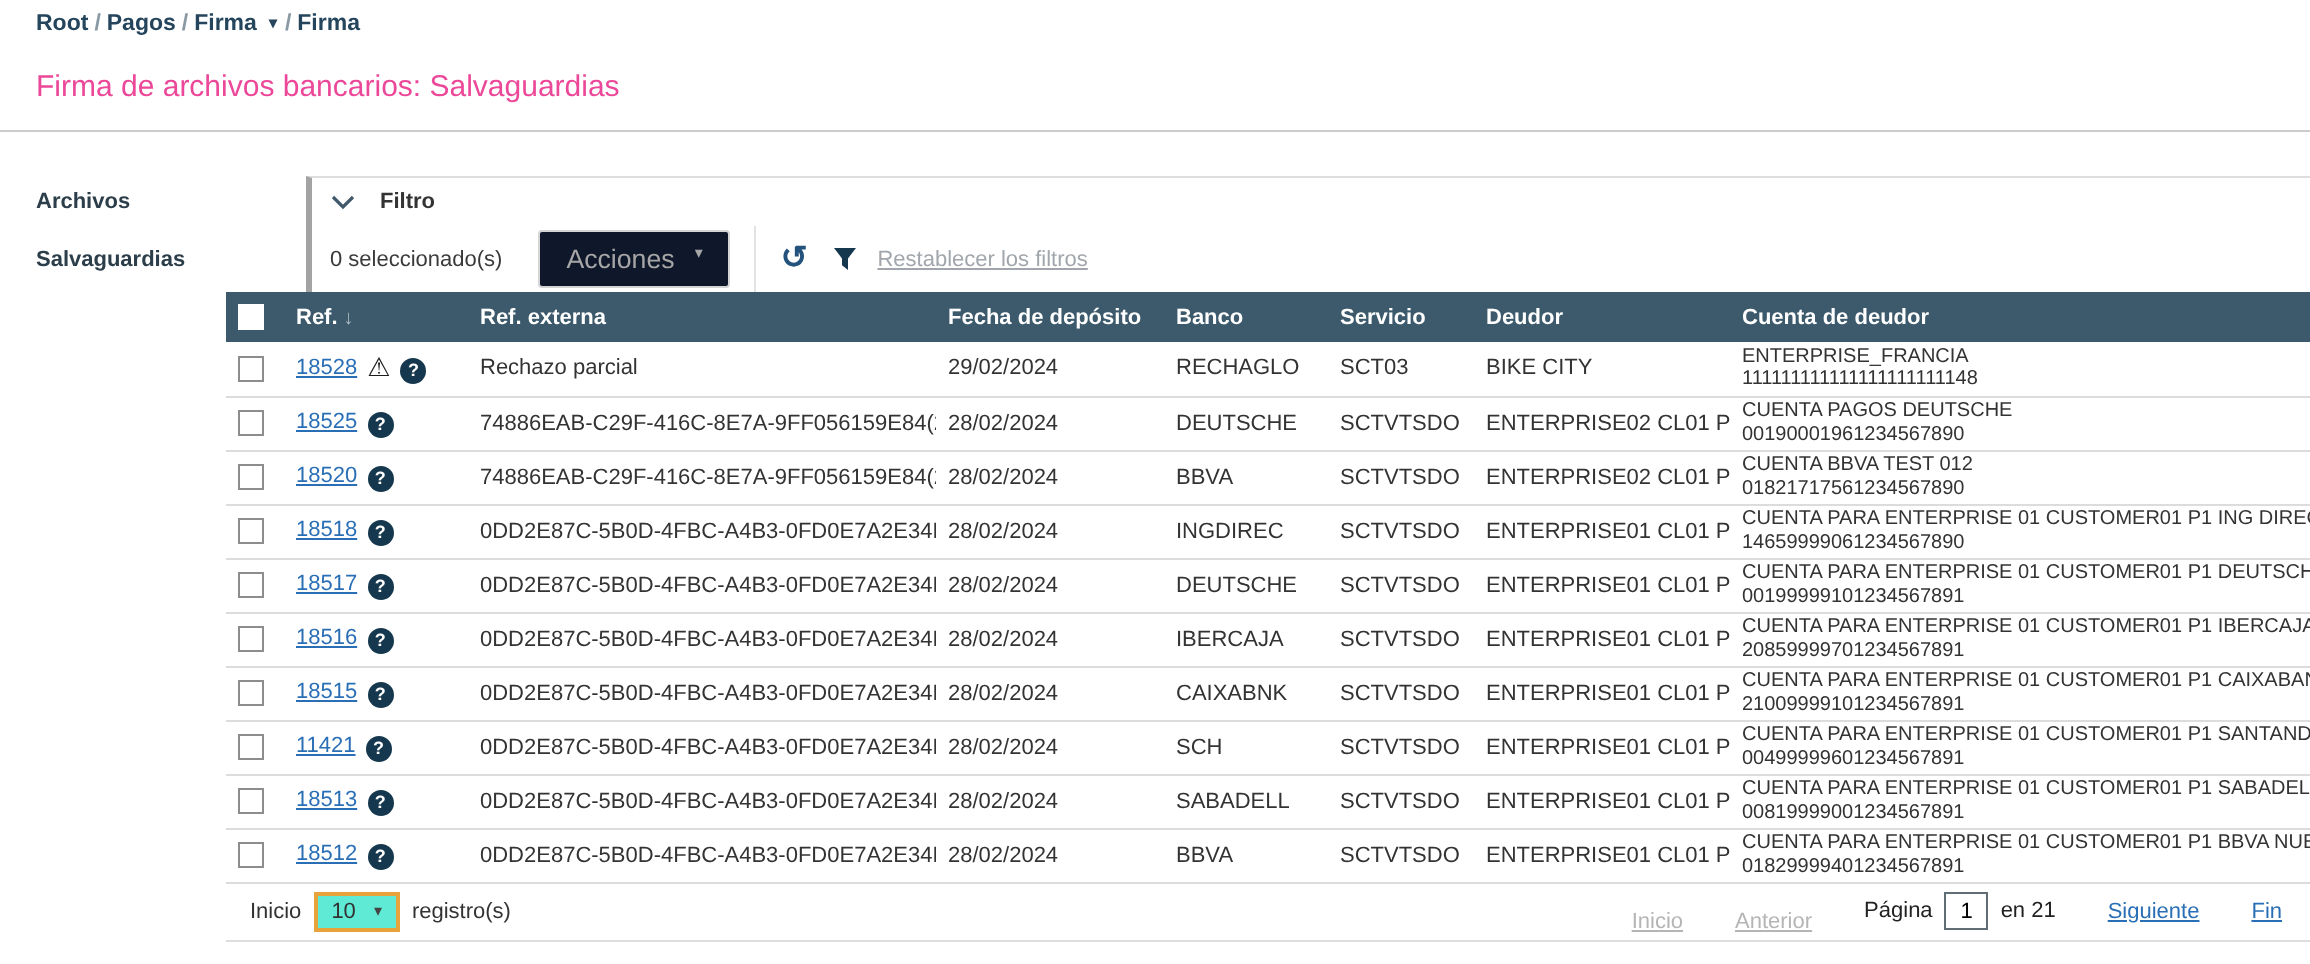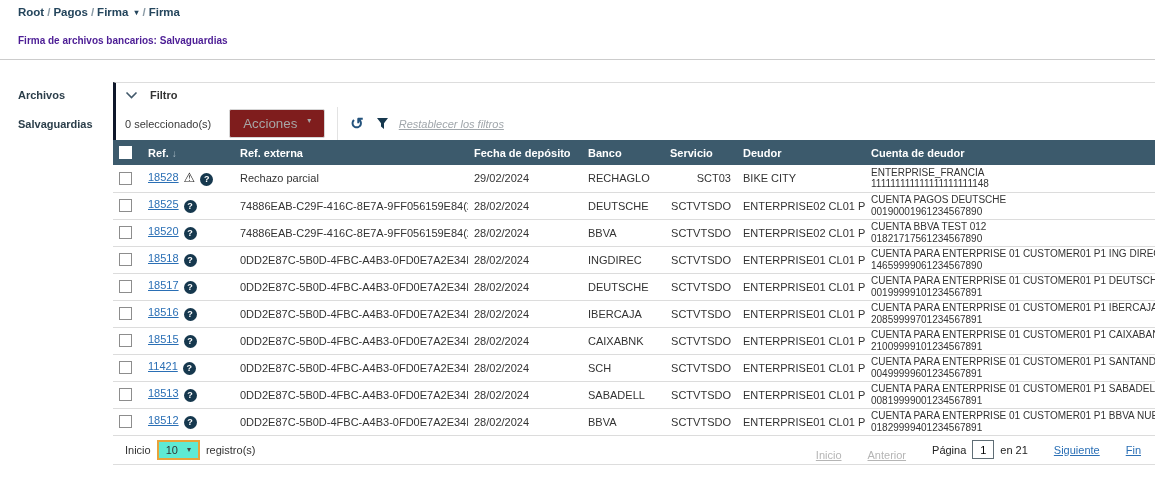--- a/index.html
+++ b/index.html
@@ -8,54 +8,54 @@
     background: #fff; color: #333;
     font-family: "Liberation Sans", sans-serif; font-size: 11px;
   }
   a { cursor: pointer; }
 
   .breadcrumb { padding: 6px 0 0 18px; font-weight: bold; font-size: 11.5px; color: #24455c; }
   .breadcrumb .sep { color: #8a9aa5; margin: 0 3px; }
   .breadcrumb .crumb { color: #24455c; text-decoration: none; }
   .breadcrumb .caret { font-size: 8px; margin: 0 1px 0 6px; vertical-align: 1px; }
 
-  .page-title { margin: 17px 0 0 18px; font-size: 10px; font-weight: bold; color: #4c1d95; }
+  .page-title { margin: 17px 0 0 18px; font-size: 15px; font-weight: normal; color: #ec4899; }
   .title-divider { border: none; border-top: 1px solid #ccc; margin: 13px 0 0 0; }
 
   .content-row { display: flex; margin-top: 22px; }
   .sidebar { width: 113px; padding: 7px 0 0 18px; flex: none; }
   .sidebar-item { font-weight: bold; color: #2b3e4a; margin-bottom: 17px; cursor: pointer; }
   .main { flex: 1; min-width: 0; }
 
-  .panel-top { border-top: 1px solid #ddd; border-left: 3px solid #0f172a; }
+  .panel-top { border-top: 1px solid #ddd; border-left: 3px solid #a3a3a3; margin-left: 40px; }
   .filter-row { display: flex; align-items: center; height: 24px; padding-left: 9px; }
   .filter-label { font-weight: bold; color: #333; margin-left: 12px; }
   .chev { display: inline-block; line-height: 0; cursor: pointer; }
 
   .toolbar { display: flex; align-items: center; height: 33px; padding-left: 9px; }
   .selected-text { color: #3a3a3a; margin-right: 18px; }
-  .actions-btn { border: 1px solid #d5d5d5; background: #7f1d1d; color: #a6a6a6; border-radius: 2px;
+  .actions-btn { border: 1px solid #d5d5d5; background: #0f172a; color: #a6a6a6; border-radius: 2px;
                  padding: 6px 13px; display: inline-flex; align-items: flex-start; gap: 10px; }
   .actions-btn .caret { font-size: 8px; }
   .vsep { width: 1px; height: 33px; background: #e3e3e3; margin: 0 12px; }
   .refresh-icon { color: #23527c; font-size: 16px; font-weight: bold; cursor: pointer; margin-right: 12px; line-height: 1; }
   .funnel { line-height: 0; cursor: pointer; margin-right: 10px; }
-  .reset-link { color: #a0a6ab; text-decoration: underline; font-style: italic; }
+  .reset-link { color: #a0a6ab; text-decoration: underline; }
 
   table.grid { width: 100%; border-collapse: collapse; table-layout: fixed; }
   .grid th { background: #3c5a6c; color: #fff; font-weight: bold; text-align: left;
              height: 25px; padding: 0 6px; font-size: 11px; overflow: hidden; white-space: nowrap; }
   .grid td { border-bottom: 1px solid #dcdcdc; padding: 0 6px; height: 27px;
              vertical-align: middle; overflow: hidden; white-space: nowrap; }
   .c-cb  { width: 29px; }
   .c-ref { width: 92px; }
   .c-ext { width: 234px; }
   .c-date{ width: 114px; }
   .c-bank{ width: 82px; }
-  .c-srv { width: 73px; text-align: right; }
+  .c-srv { width: 73px; }
   .c-deb { width: 128px; }
   .sort-arrow { color: #a9bac4; font-size: 10px; margin-left: 3px; }
 
   .cb { display: inline-block; width: 13px; height: 13px; border: 1px solid #8d8d8d;
         background: #fff; vertical-align: middle; cursor: pointer; }
   .cb-header { border: 1px solid #fff; }
   .ref-link { color: #2a6fb5; text-decoration: underline; }
   .warn-icon { font-size: 13px; color: #1c1c1c; margin-left: 5px; vertical-align: -1px; }
   .q-icon { display: inline-block; width: 13px; height: 13px; border-radius: 50%;
             background: #16384e; color: #fff; font-size: 9px; font-weight: bold;

